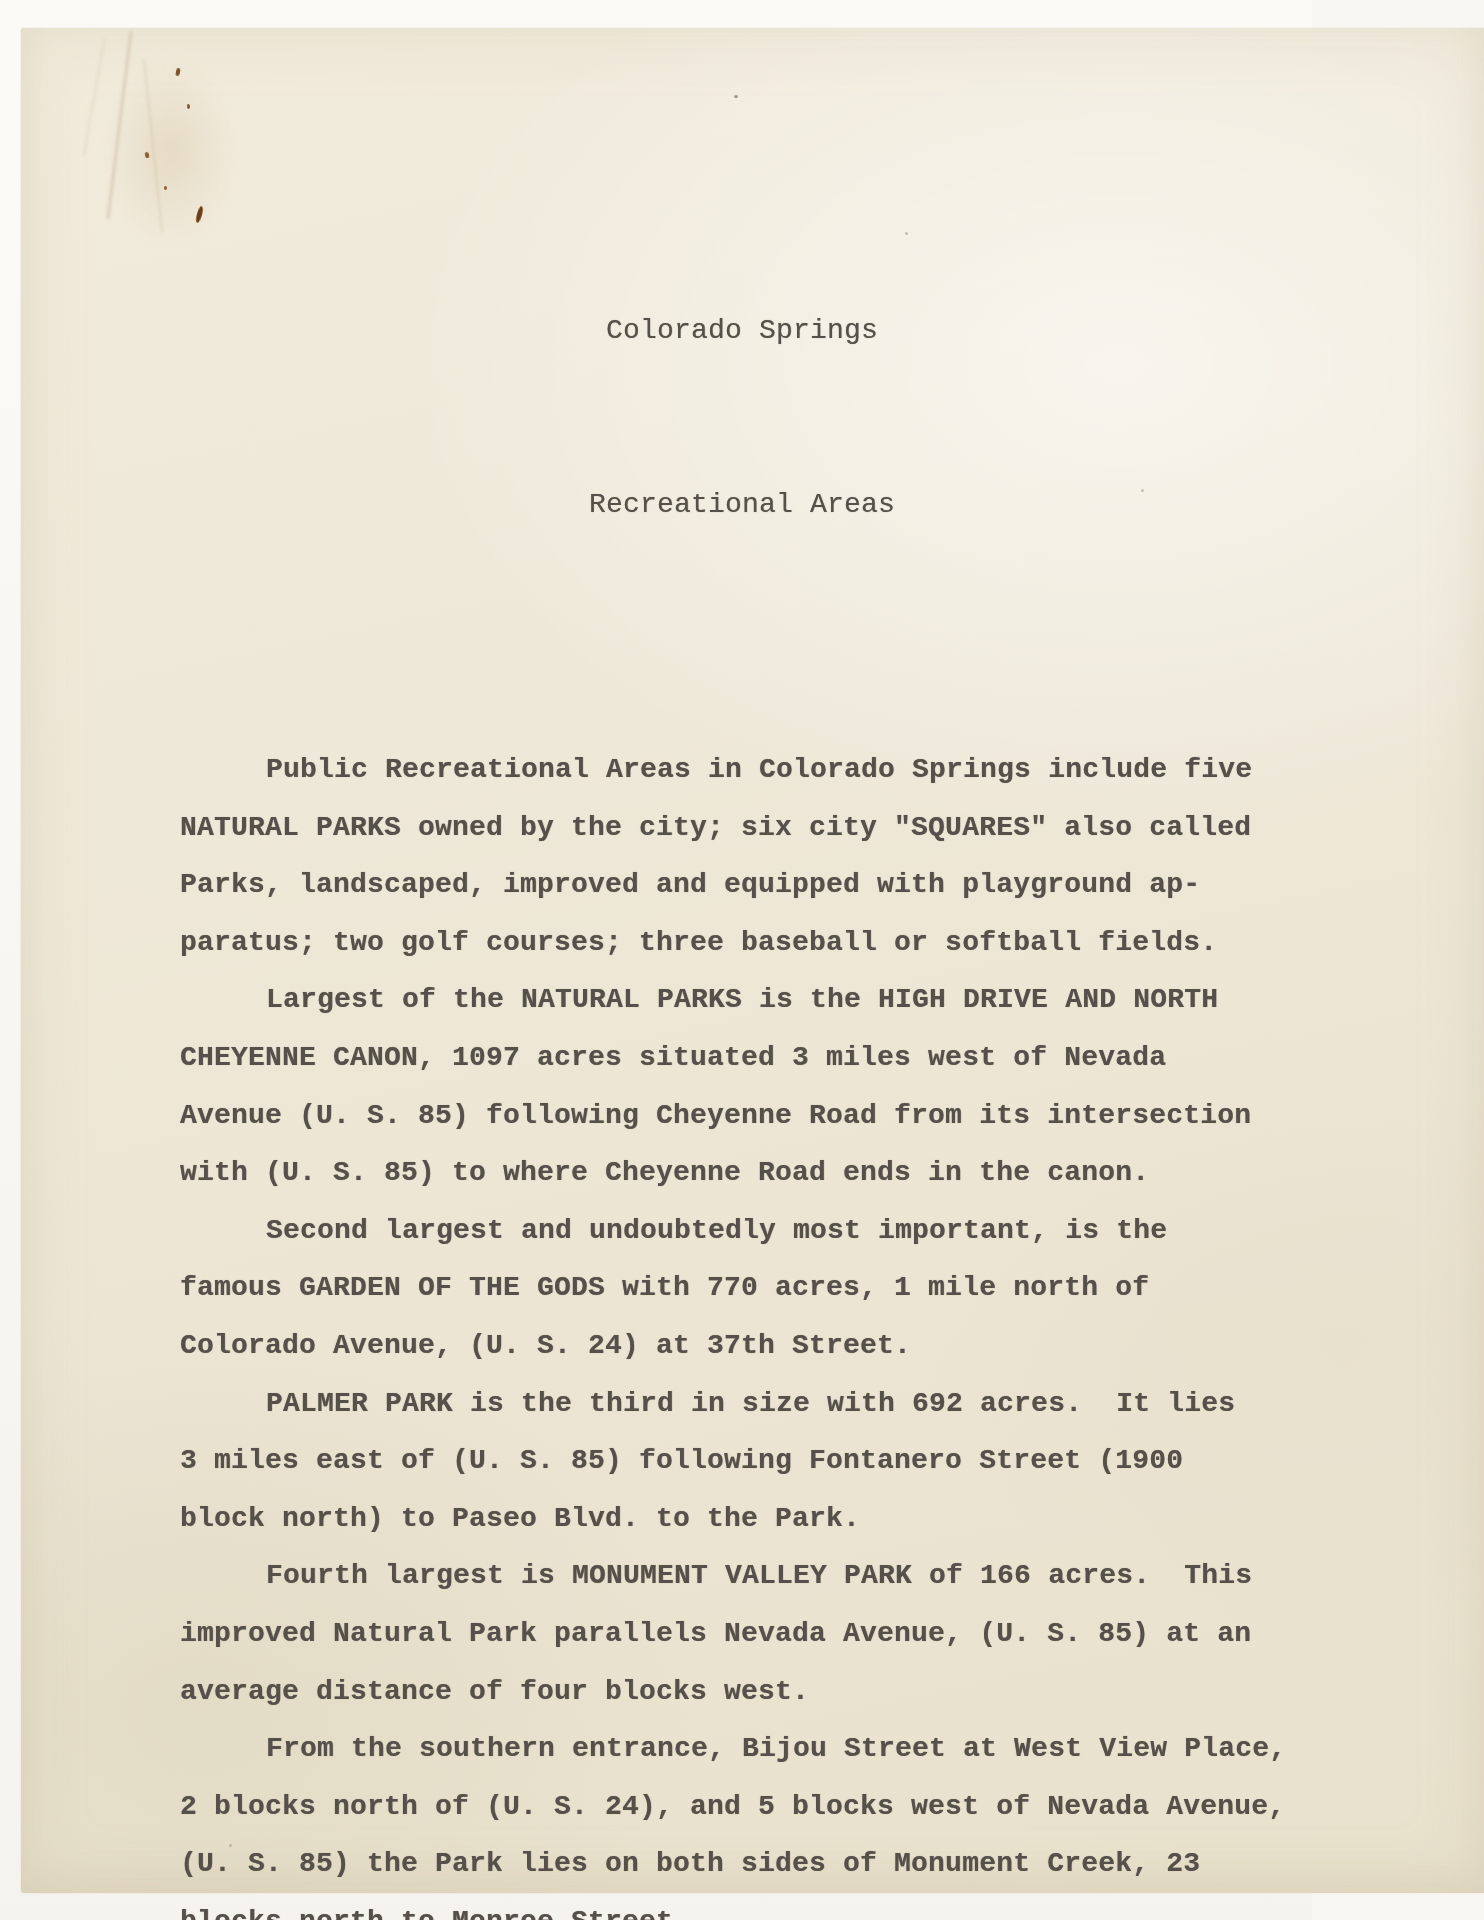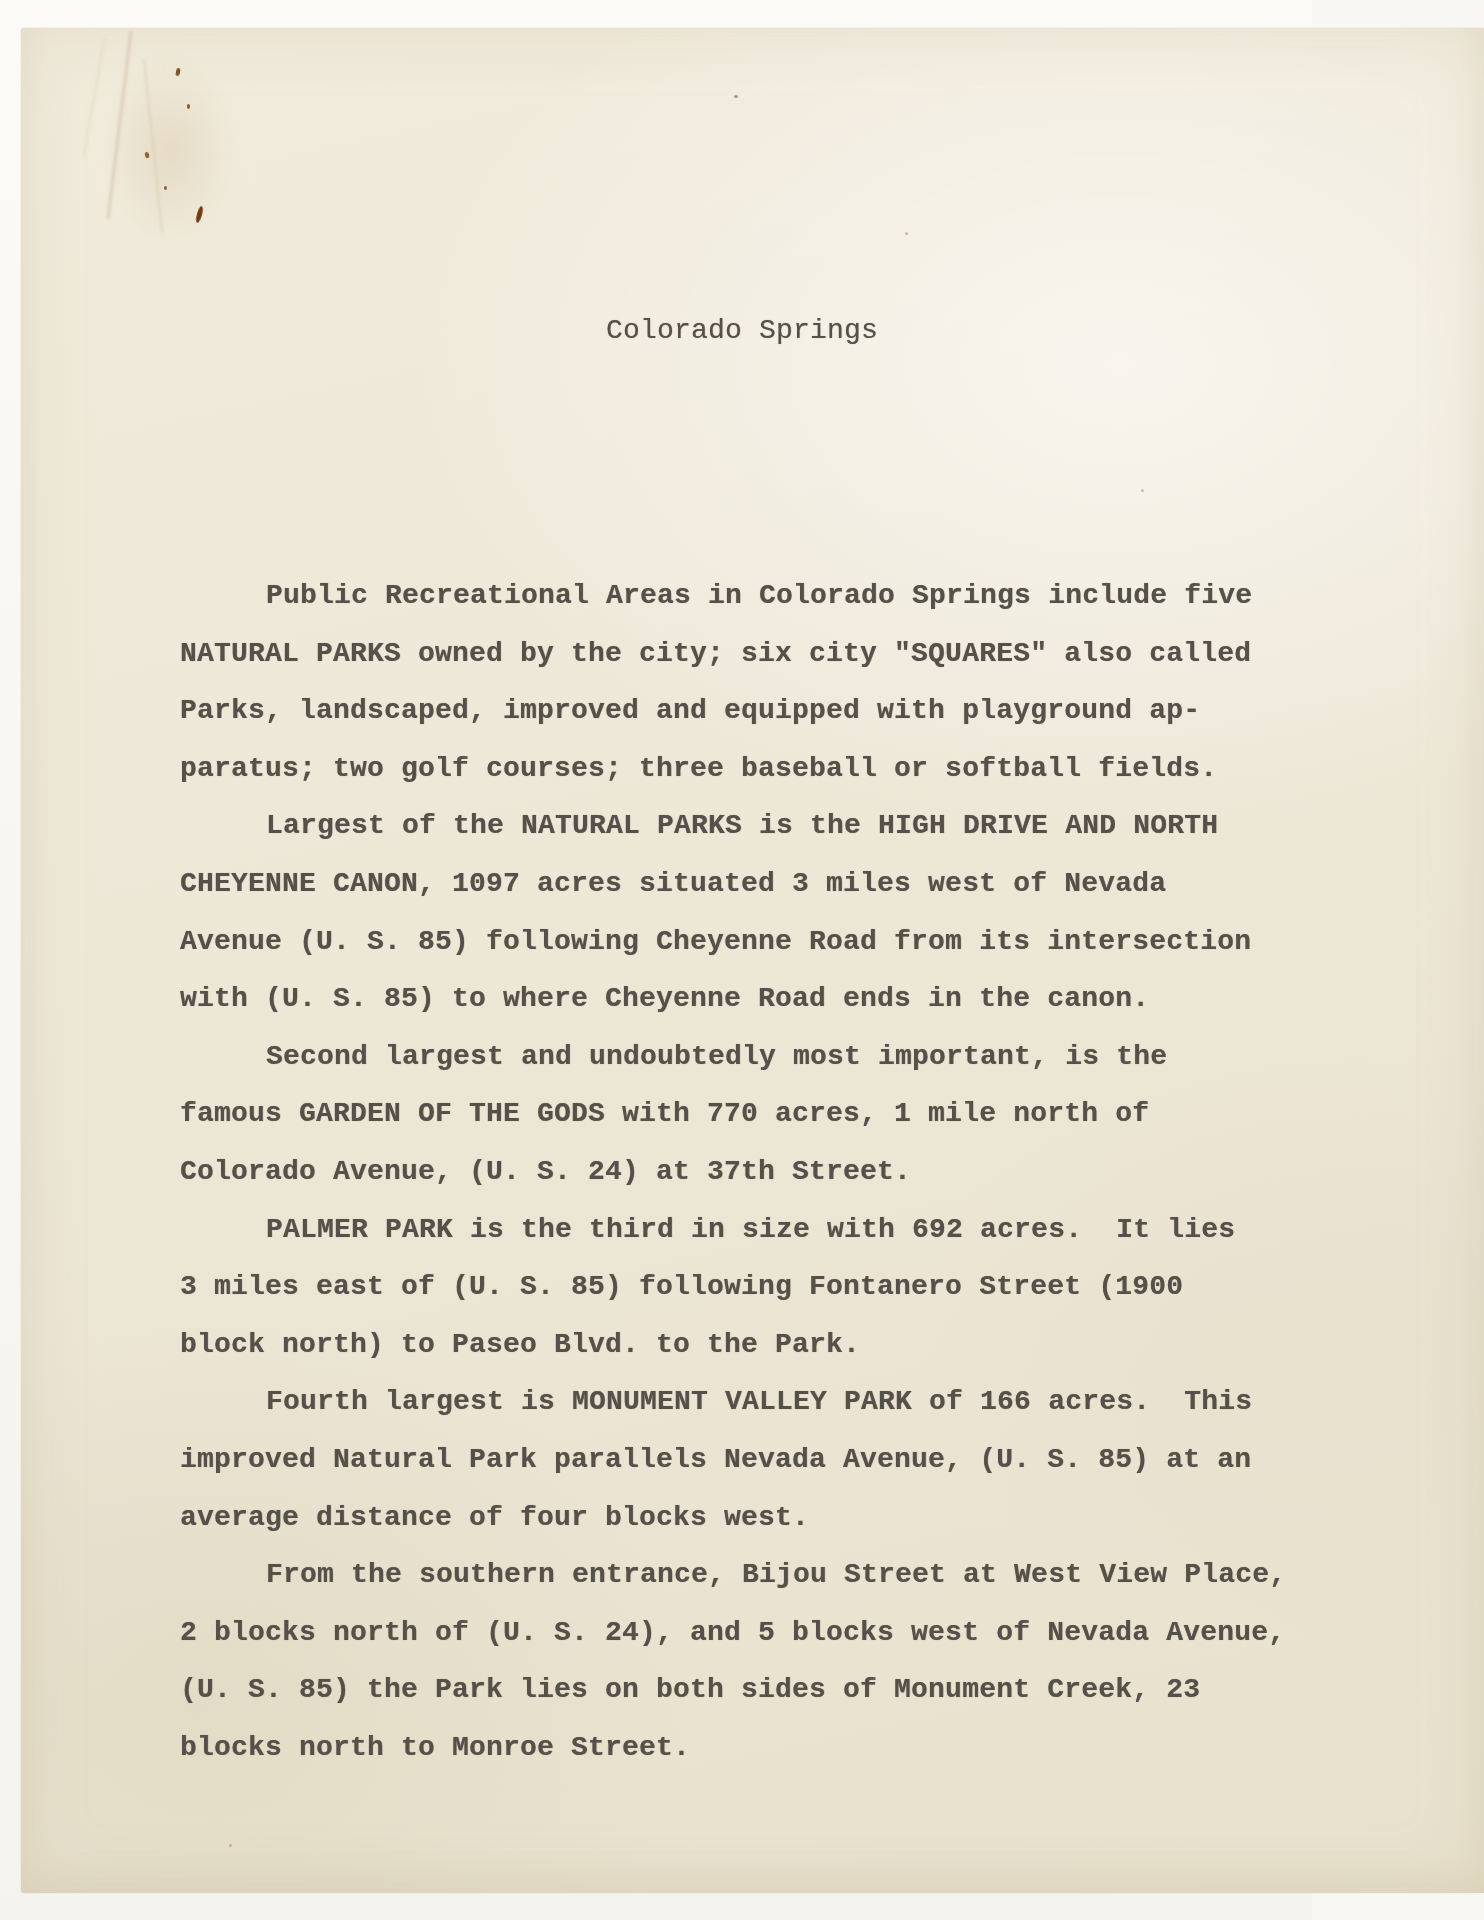--- a/index.html
+++ b/index.html
@@ -89,17 +89,18 @@
     <div class="speck speck-4"></div>
     <div class="speck speck-5"></div>
     <div class="dot dot-1"></div>
     <div class="dot dot-2"></div>
     <div class="dot dot-3"></div>
     <div class="dot dot-4"></div>
 
     <div class="typing">
       <div class="titles">
         <div class="title-line">Colorado Springs</div>
+        <div class="title-line">Recreational Areas</div>
       </div>
       <div class="doc-body"><div class="line indent">Public Recreational Areas in Colorado Springs include five</div><div class="line">NATURAL PARKS owned by the city; six city "SQUARES" also called</div><div class="line">Parks, landscaped, improved and equipped with playground ap-</div><div class="line">paratus; two golf courses; three baseball or softball fields.</div><div class="line indent">Largest of the NATURAL PARKS is the HIGH DRIVE AND NORTH</div><div class="line">CHEYENNE CANON, 1097 acres situated 3 miles west of Nevada</div><div class="line">Avenue (U. S. 85) following Cheyenne Road from its intersection</div><div class="line">with (U. S. 85) to where Cheyenne Road ends in the canon.</div><div class="line indent">Second largest and undoubtedly most important, is the</div><div class="line">famous GARDEN OF THE GODS with 770 acres, 1 mile north of</div><div class="line">Colorado Avenue, (U. S. 24) at 37th Street.</div><div class="line indent">PALMER PARK is the third in size with 692 acres.  It lies</div><div class="line">3 miles east of (U. S. 85) following Fontanero Street (1900</div><div class="line">block north) to Paseo Blvd. to the Park.</div><div class="line indent">Fourth largest is MONUMENT VALLEY PARK of 166 acres.  This</div><div class="line">improved Natural Park parallels Nevada Avenue, (U. S. 85) at an</div><div class="line">average distance of four blocks west.</div><div class="line indent">From the southern entrance, Bijou Street at West View Place,</div><div class="line">2 blocks north of (U. S. 24), and 5 blocks west of Nevada Avenue,</div><div class="line">(U. S. 85) the Park lies on both sides of Monument Creek, 23</div><div class="line">blocks north to Monroe Street.</div></div>
     </div>
   </div>
 </div>
 
 </body></html>

